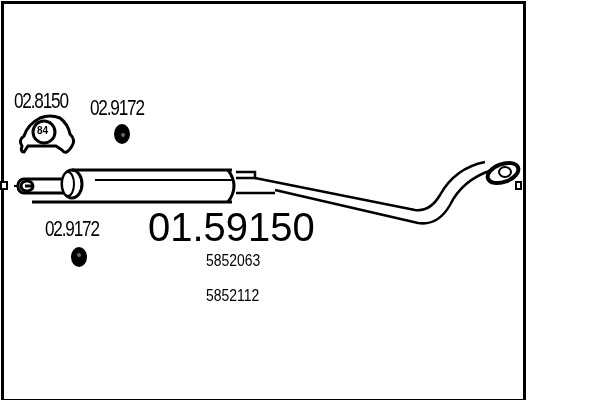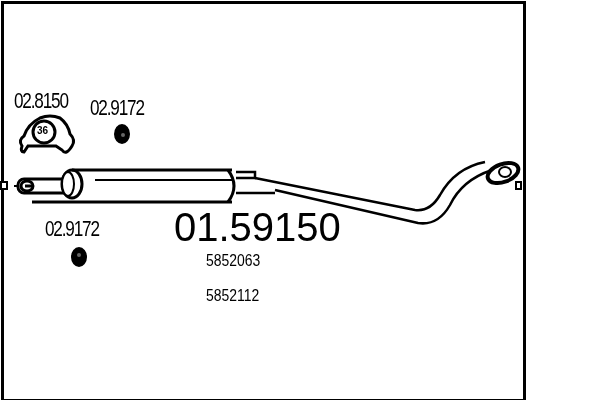--- a/index.html
+++ b/index.html
@@ -1,21 +1,21 @@
 <!DOCTYPE html>
 <html><head>
 <meta charset="utf-8">
 <style>
   html, body { margin:0; padding:0; background:#ffffff; }
   body { width:600px; height:400px; position:relative; overflow:hidden; font-family:"Liberation Sans", sans-serif; }
   .frame { position:absolute; left:1px; top:1px; width:519px; height:395px; border:3px solid #000; box-sizing:content-box; }
   svg.drawing { position:absolute; left:0; top:0; }
   .label { position:absolute; color:#000; white-space:nowrap; line-height:1; }
   .small-code { font-family:"Liberation Sans", sans-serif; font-size:22px; letter-spacing:-1.5px; transform:scaleX(0.78); transform-origin:left top; }
-  .main-code { font-size:40px; letter-spacing:0px;margin-left:26px; }
+  .main-code { font-size:40px; letter-spacing:0px; }
   .oe { font-size:17px; transform:scaleX(0.82); transform-origin:left top; }
 </style>
 </head>
 <body>
 
 <div class="frame"></div>
 
 <svg class="drawing" width="600" height="400" viewBox="0 0 600 400">
 
   <rect x="1" y="182" width="6" height="7" fill="#fff" stroke="#000" stroke-width="2"></rect>
@@ -52,19 +52,19 @@
     <circle cx="44" cy="132" r="11" fill="#fff" stroke="#000" stroke-width="3"></circle>
   </g>
 
   <ellipse cx="122" cy="134" rx="8" ry="10" fill="#000"></ellipse>
   <circle cx="123" cy="135" r="2" fill="#666"></circle>
   <ellipse cx="79" cy="257" rx="8" ry="10" fill="#000"></ellipse>
   <circle cx="79" cy="255" r="2" fill="#666"></circle>
 </svg>
 
 <div class="label small-code" style="left:14px;top:90px;">02.8150</div>
-<div class="label" style="left:37px;top:126px;font-size:10px;font-weight:bold;">36</div>
+<div class="label" style="left:37px;top:126px;font-size:10px;font-weight:bold;">84</div>
 <div class="label small-code" style="left:90px;top:97px;">02.9172</div>
 <div class="label small-code" style="left:45px;top:218px;">02.9172</div>
 
 <div class="label main-code" style="left:148px;top:207px;">01.59150</div>
 <div class="label oe" style="left:206px;top:252px;">5852063</div>
 <div class="label oe" style="left:206px;top:287px;">5852112</div>
 
 </body></html>

